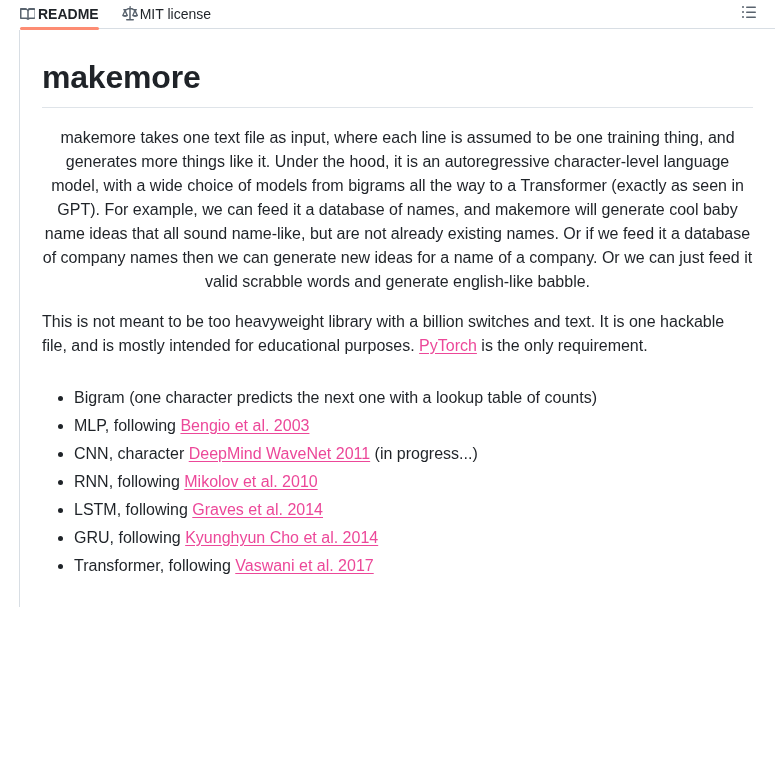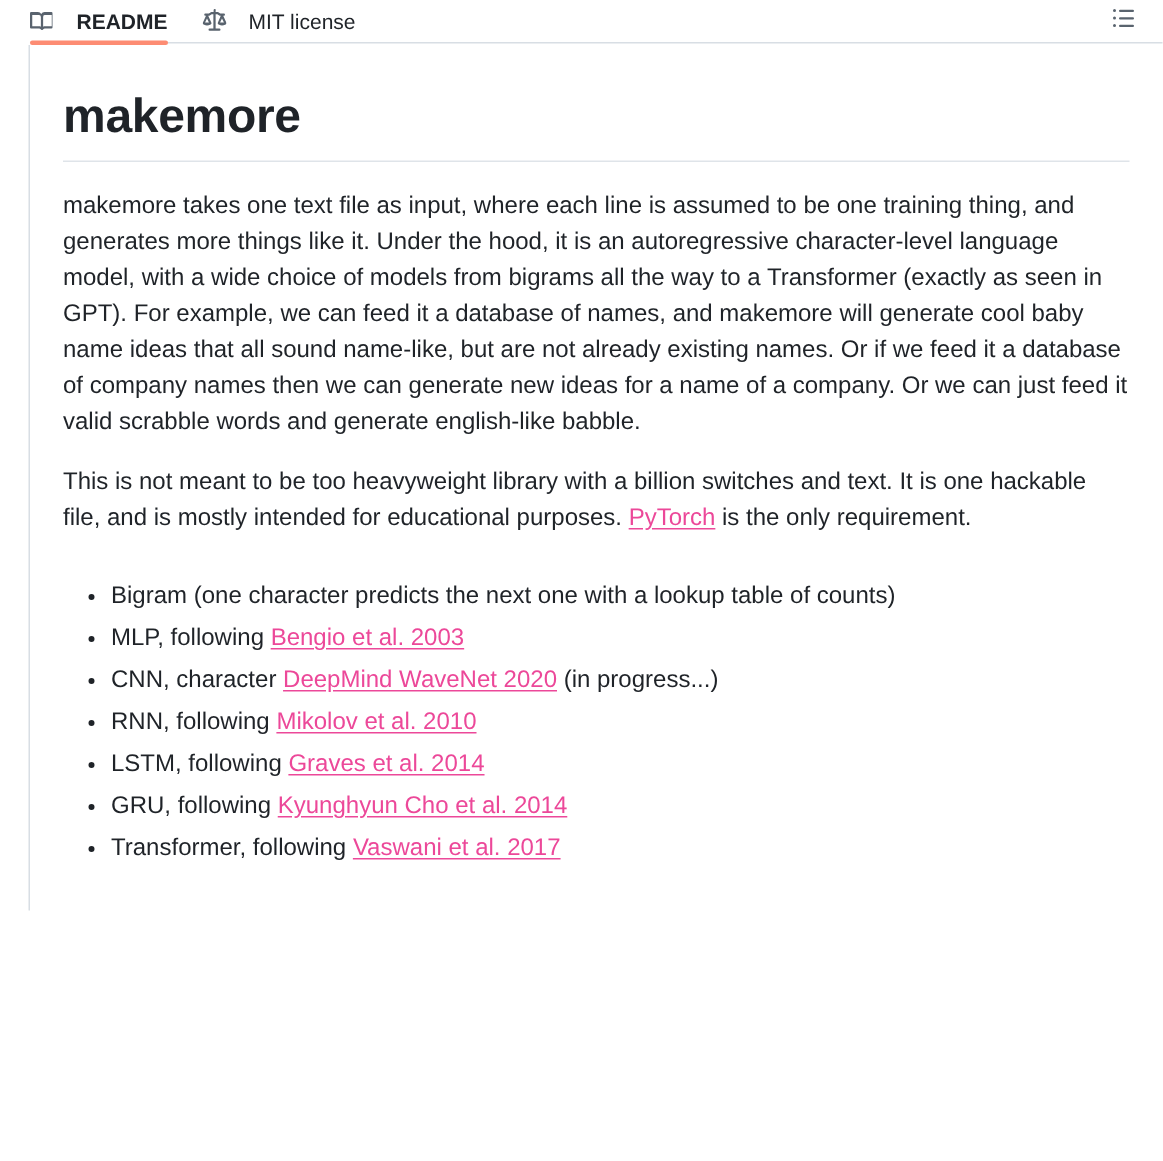--- a/index.html
+++ b/index.html
@@ -30,21 +30,21 @@
     position: absolute;
     left: 20px;
     right: 0;
     top: 28px;
     height: 1px;
     background: #d8dee4;
   }
   .tab {
     display: flex;
     align-items: center;
-    gap: 15px;
+    gap: 2px;
     height: 28px;
     padding: 0 9px 0 0;
     margin-right: 14px;
     font-size: 14px;
     color: #1f2328;
     cursor: pointer;
     position: relative;
     background: none;
     border: none;
     font-family: inherit;
@@ -116,21 +116,21 @@
     font-size: 24px;
     line-height: 1.25;
     font-weight: 700;
     margin: 24px 0 0 16px;
     padding-bottom: 7px;
     letter-spacing: -0.1px;
   }
   p {
     margin: 16px 0 0 0;
   }
-  p.first { margin-top: 18px; }
+  p.first { margin-top: 18px; text-align: center; }
 
   a.link {
     color: #ec4899;
     text-decoration: underline;
     text-underline-offset: 2px;
     cursor: pointer;
   }
 
   ul.papers {
     margin: 28px 0 0 0;
@@ -225,21 +225,21 @@
 
 
     <ul class="papers">
       <li>
         <span>Bigram (one character predicts the next one with a lookup table of counts)</span>
       </li>
       <li>
         <span>MLP, following </span><a class="link">Bengio et al. 2003</a><span></span>
       </li>
       <li>
-        <span>CNN, character </span><a class="link">DeepMind WaveNet 2020</a><span> (in progress...)</span>
+        <span>CNN, character </span><a class="link">DeepMind WaveNet 2011</a><span> (in progress...)</span>
       </li>
       <li>
         <span>RNN, following </span><a class="link">Mikolov et al. 2010</a><span></span>
       </li>
       <li>
         <span>LSTM, following </span><a class="link">Graves et al. 2014</a><span></span>
       </li>
       <li>
         <span>GRU, following </span><a class="link">Kyunghyun Cho et al. 2014</a><span></span>
       </li>

